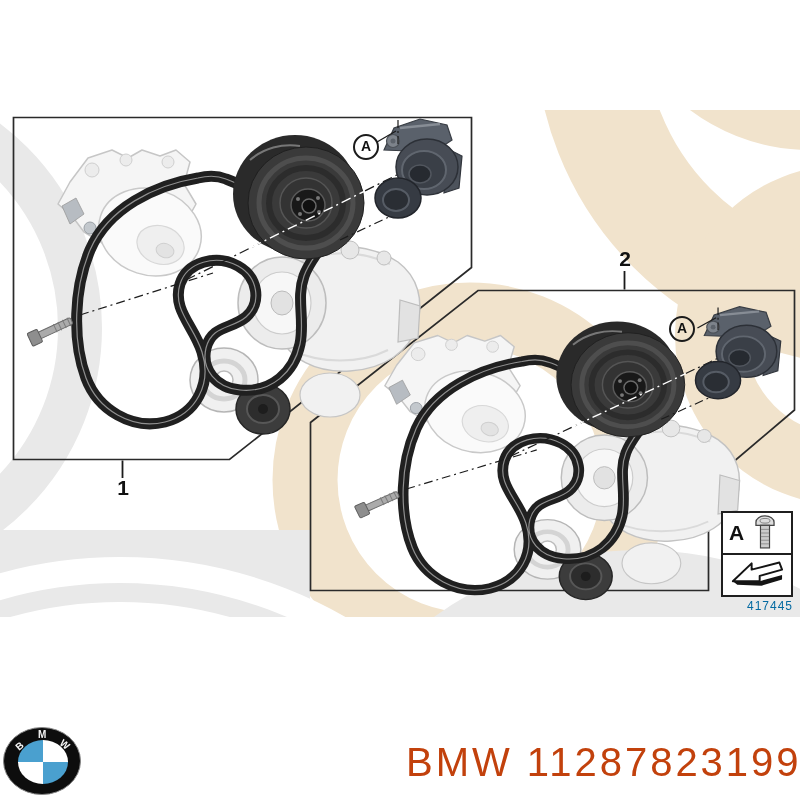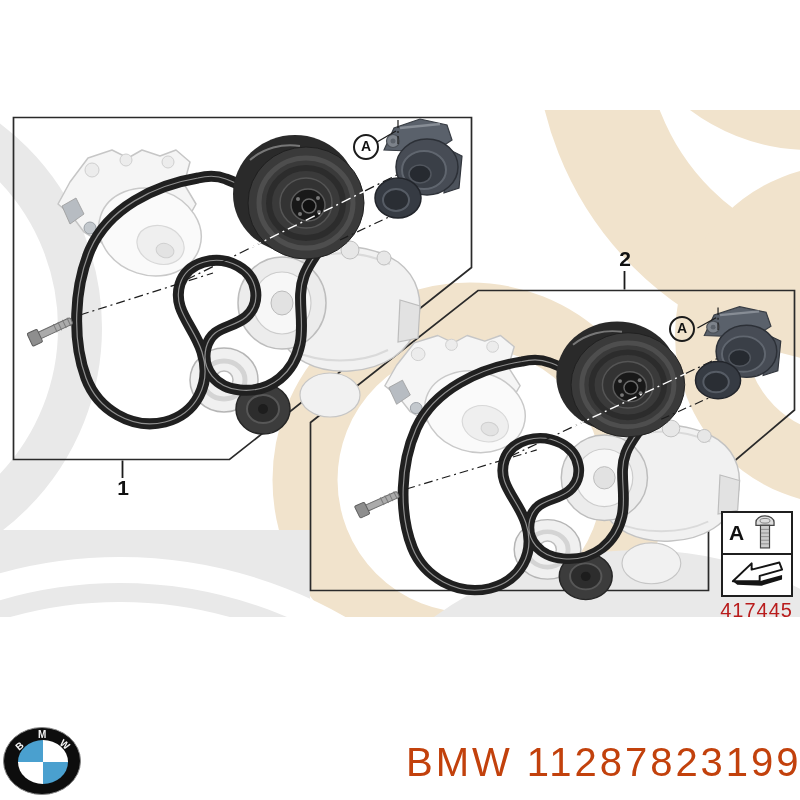--- a/index.html
+++ b/index.html
@@ -17,21 +17,21 @@
            box-sizing:border-box;text-align:center;font-weight:bold;font-size:14px;
            line-height:21px;color:#111;background:rgba(255,255,255,0.0);}
   
   #legend{position:absolute;left:721px;top:511px;width:72px;height:86px;border:2px solid #1f1f1f;
           background:#fff;box-sizing:border-box;}
   #legend .cell-top{height:42px;border-bottom:2px solid #1f1f1f;box-sizing:border-box;
           display:flex;align-items:center;padding-left:6px;gap:7px;}
   #legend .cell-bottom{height:40px;display:flex;align-items:center;justify-content:center;}
   #legend .legend-key{font-weight:bold;font-size:21px;color:#111;}
   #figure-number{position:absolute;left:700px;top:599px;width:93px;text-align:right;
-          font-size:20px;letter-spacing:1px;color:#b91c1c;}
+          font-size:12px;letter-spacing:1px;color:#0369a1;}
   
   #footer-caption{position:absolute;left:406px;top:740px;font-size:40px;color:#c2410c;
           letter-spacing:3px;white-space:nowrap;}
   #brand-logo{position:absolute;left:2px;top:726px;width:80px;height:70px;}
 </style>
 </head>
 <body>
 
 <div class="screen">
 

